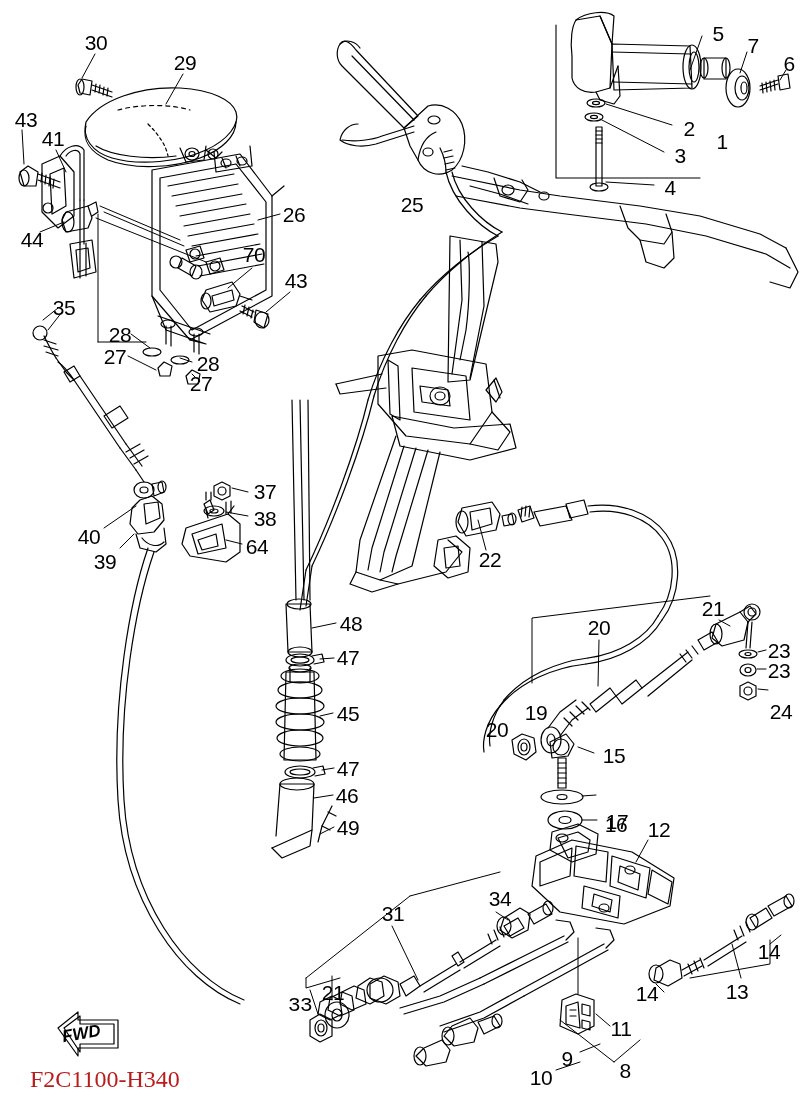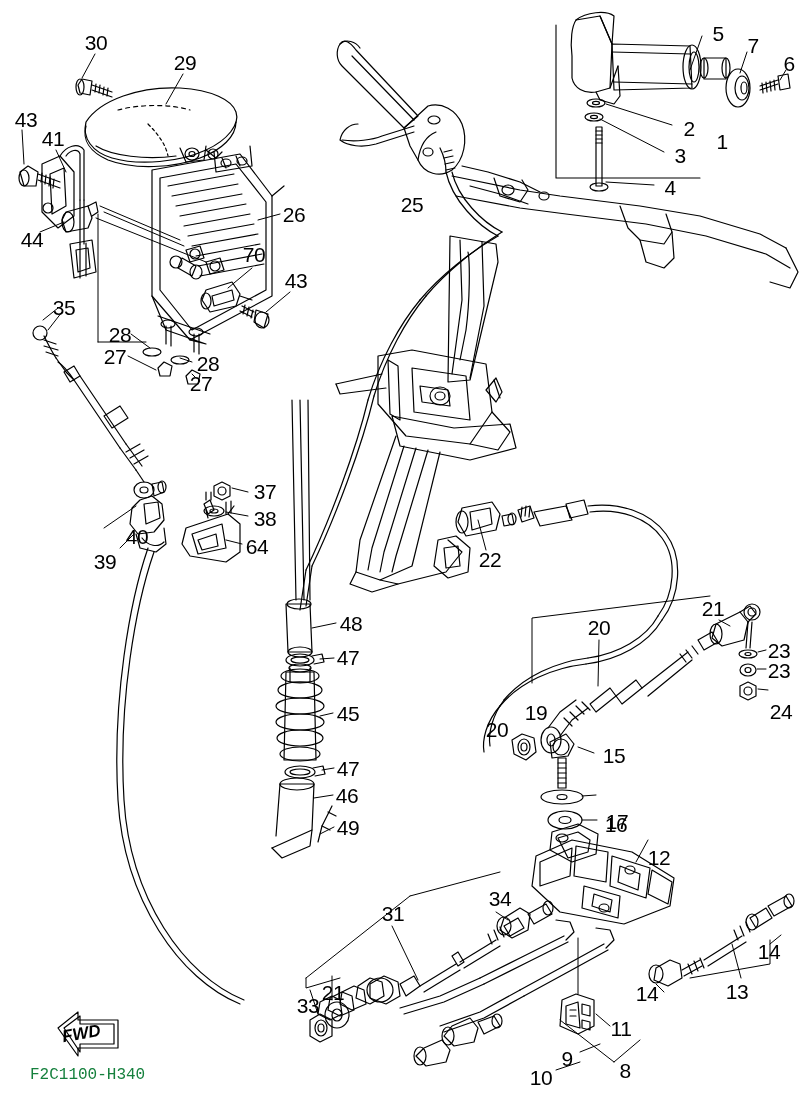--- a/index.html
+++ b/index.html
@@ -32,23 +32,23 @@
     color: #000000;
     line-height: 1;
     white-space: nowrap;
     letter-spacing: -0.5px;
     transform: translate(-50%, -50%);
   }
   #diagram-code {
     position: absolute;
     left: 30px;
     top: 1066px;
-    font-family: Liberation Mono, monospace;
-    font-size: 16px;
-    color: #15803d;
+    font-family: Liberation Serif, serif;
+    font-size: 24px;
+    color: #b91c1c;
     white-space: nowrap;
     letter-spacing: 0px;
   }
   #fwd-label {
     position: absolute;
     left: 62px;
     top: 1024px;
     font-family: "Liberation Sans", sans-serif;
     font-size: 17px;
     font-weight: bold;
@@ -576,21 +576,21 @@
       <div class="callout" style="left: 689px; top: 128px;">2</div>
       <div class="callout" style="left: 680px; top: 155px;">3</div>
       <div class="callout" style="left: 670px; top: 187px;">4</div>
       <div class="callout" style="left: 718px; top: 33px;">5</div>
       <div class="callout" style="left: 789px; top: 63px;">6</div>
       <div class="callout" style="left: 753px; top: 45px;">7</div>
       <div class="callout" style="left: 625px; top: 1070px;">8</div>
       <div class="callout" style="left: 567px; top: 1058px;">9</div>
       <div class="callout" style="left: 541px; top: 1077px;">10</div>
       <div class="callout" style="left: 621px; top: 1028px;">11</div>
-      <div class="callout" style="left: 659px; top: 829px; margin-top: 28px;">12</div>
+      <div class="callout" style="left: 659px; top: 829px;">12</div>
       <div class="callout" style="left: 737px; top: 991px;">13</div>
       <div class="callout" style="left: 769px; top: 951px;">14</div>
       <div class="callout" style="left: 647px; top: 993px;">14</div>
       <div class="callout" style="left: 614px; top: 755px;">15</div>
       <div class="callout" style="left: 616px; top: 796px; margin-top: 28px;">16</div>
       <div class="callout" style="left: 617px; top: 821px;">17</div>
       <div class="callout" style="left: 599px; top: 627px;">20</div>
       <div class="callout" style="left: 536px; top: 712px;">19</div>
       <div class="callout" style="left: 497px; top: 729px;">20</div>
       <div class="callout" style="left: 713px; top: 608px;">21</div>
@@ -601,28 +601,28 @@
       <div class="callout" style="left: 412px; top: 204px;">25</div>
       <div class="callout" style="left: 294px; top: 214px;">26</div>
       <div class="callout" style="left: 115px; top: 356px;">27</div>
       <div class="callout" style="left: 201px; top: 383px;">27</div>
       <div class="callout" style="left: 120px; top: 334px;">28</div>
       <div class="callout" style="left: 208px; top: 363px;">28</div>
       <div class="callout" style="left: 185px; top: 62px;">29</div>
       <div class="callout" style="left: 96px; top: 42px;">30</div>
       <div class="callout" style="left: 393px; top: 913px;">31</div>
       <div class="callout" style="left: 333px; top: 992px;">21</div>
-      <div class="callout" style="left: 308px; top: 1005px;">33</div>
+      <div class="callout" style="left: 300px; top: 1005px; font-family: Liberation Mono, monospace;">33</div>
       <div class="callout" style="left: 500px; top: 898px;">34</div>
       <div class="callout" style="left: 64px; top: 307px;">35</div>
       <div class="callout" style="left: 257px; top: 546px;">64</div>
       <div class="callout" style="left: 265px; top: 491px;">37</div>
       <div class="callout" style="left: 265px; top: 518px;">38</div>
       <div class="callout" style="left: 105px; top: 561px;">39</div>
-      <div class="callout" style="left: 89px; top: 536px; margin-left: 48px;">40</div>
+      <div class="callout" style="left: 89px; top: 536px;">40</div>
       <div class="callout" style="left: 53px; top: 138px;">41</div>
       <div class="callout" style="left: 254px; top: 254px;">70</div>
       <div class="callout" style="left: 26px; top: 119px;">43</div>
       <div class="callout" style="left: 296px; top: 280px;">43</div>
       <div class="callout" style="left: 32px; top: 239px;">44</div>
       <div class="callout" style="left: 348px; top: 713px;">45</div>
       <div class="callout" style="left: 347px; top: 795px;">46</div>
       <div class="callout" style="left: 348px; top: 657px;">47</div>
       <div class="callout" style="left: 348px; top: 768px;">47</div>
       <div class="callout" style="left: 351px; top: 623px;">48</div>

